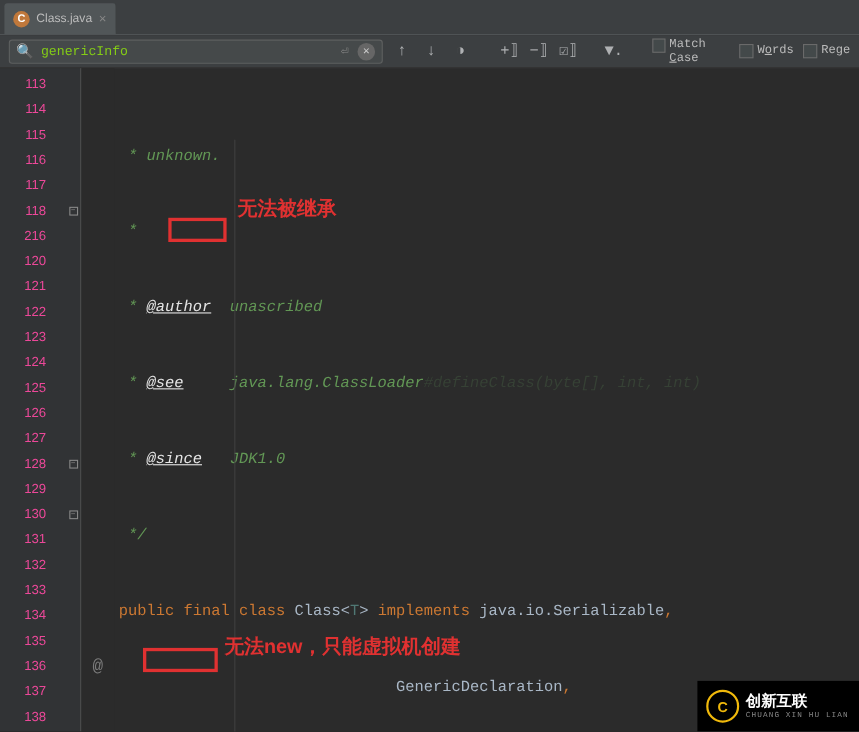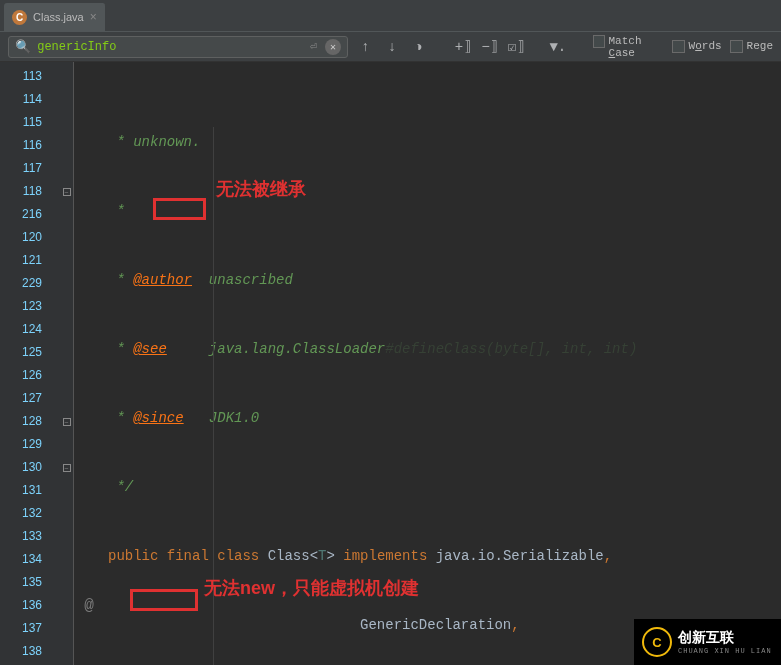--- a/index.html
+++ b/index.html
@@ -21,30 +21,30 @@
   .sbox .glass{margin-right:6px;color:#aaaaaa;}
   .sbox input{flex:1;background:transparent;border:none;color:#84cc16;font-family:inherit;font-size:12px;outline:none;}
   .sbox .clear{width:16px;height:16px;background:#666;border-radius:50%;display:flex;align-items:center;justify-content:center;color:#ccc;font-size:10px;margin-left:4px;}
   .sbox .enter{color:#888;font-size:12px;margin-right:4px;}
   .ticon{width:22px;color:#AFB1B3;text-align:center;cursor:pointer;font-size:14px;}
   .chk{display:flex;align-items:flex-start;gap:4px;color:#bbb;font-family:Liberation Mono, monospace;font-size:11px;}
   .chk .box{width:13px;height:13px;border:1px solid #6a6a6a;background:#43494a;}
   .u{text-decoration:underline;}
   
   .editor{display:flex;height:603px;}
-  .gutter{width:60px;background:#313335;text-align:right;color:#7dd3fc;padding-top:3px;font-size:12px;line-height:23px;flex-shrink:0;font-family:Arial,sans-serif;}
+  .gutter{width:60px;background:#313335;text-align:right;color:#ec4899;padding-top:3px;font-size:12px;line-height:23px;flex-shrink:0;font-family:Arial,sans-serif;}
   .gutter .ln{padding-right:18px;height:23px;}
   .fold{width:14px;background:#313335;padding-top:3px;border-right:1px solid #555;flex-shrink:0;}
   .fold div{height:23px;display:flex;align-items:center;justify-content:center;color:#888;font-size:9px;}
   .extra{width:30px;background:#2b2b2b;flex-shrink:0;padding-top:3px;}
   .extra div{height:23px;display:flex;align-items:center;justify-content:center;}
   .code{flex:1;padding-top:0;white-space:pre;font-size:14px;line-height:23px;position:relative;}
   .code .line{height:23px;padding-left:4px;}
   .kw{color:#cc7832;}
-  .tag{color:#f97316;font-style:italic;text-decoration:underline;}
+  .tag{color:#e5e5e5;font-style:italic;text-decoration:underline;}
   .cmg{color:#629755;font-style:italic;}
   .gen{color:#507874;}
   .glow{color:#364135;font-style:italic;}
   
   .redbox{position:absolute;border:3px solid #e03131;}
   .redtext{position:absolute;color:#e03131;font-family:"SimSun","Microsoft YaHei",sans-serif;font-size:18px;font-weight:bold;}
   .vline{position:absolute;left:109px;top:65px;width:1px;height:600px;background:#404040;}
   .watermark{position:absolute;right:0;bottom:0;width:147px;height:46px;background:#000;display:flex;align-items:center;gap:6px;padding:0 8px;}
   .watermark .logo{width:30px;height:30px;border:2px solid #f0b90b;border-radius:50%;display:flex;align-items:center;justify-content:center;color:#f0b90b;font-weight:bold;font-family:Arial;}
   .watermark .txt{color:#fff;font-family:"Microsoft YaHei",Arial;font-size:14px;font-weight:bold;}
@@ -97,21 +97,21 @@
   <div class="gutter" id="gutter">
       <div class="ln">113</div>
       <div class="ln">114</div>
       <div class="ln">115</div>
       <div class="ln">116</div>
       <div class="ln">117</div>
       <div class="ln">118</div>
       <div class="ln">216</div>
       <div class="ln">120</div>
       <div class="ln">121</div>
-      <div class="ln">229</div>
+      <div class="ln">122</div>
       <div class="ln">123</div>
       <div class="ln">124</div>
       <div class="ln">125</div>
       <div class="ln">126</div>
       <div class="ln">127</div>
       <div class="ln">128</div>
       <div class="ln">129</div>
       <div class="ln">130</div>
       <div class="ln">131</div>
       <div class="ln">132</div>

